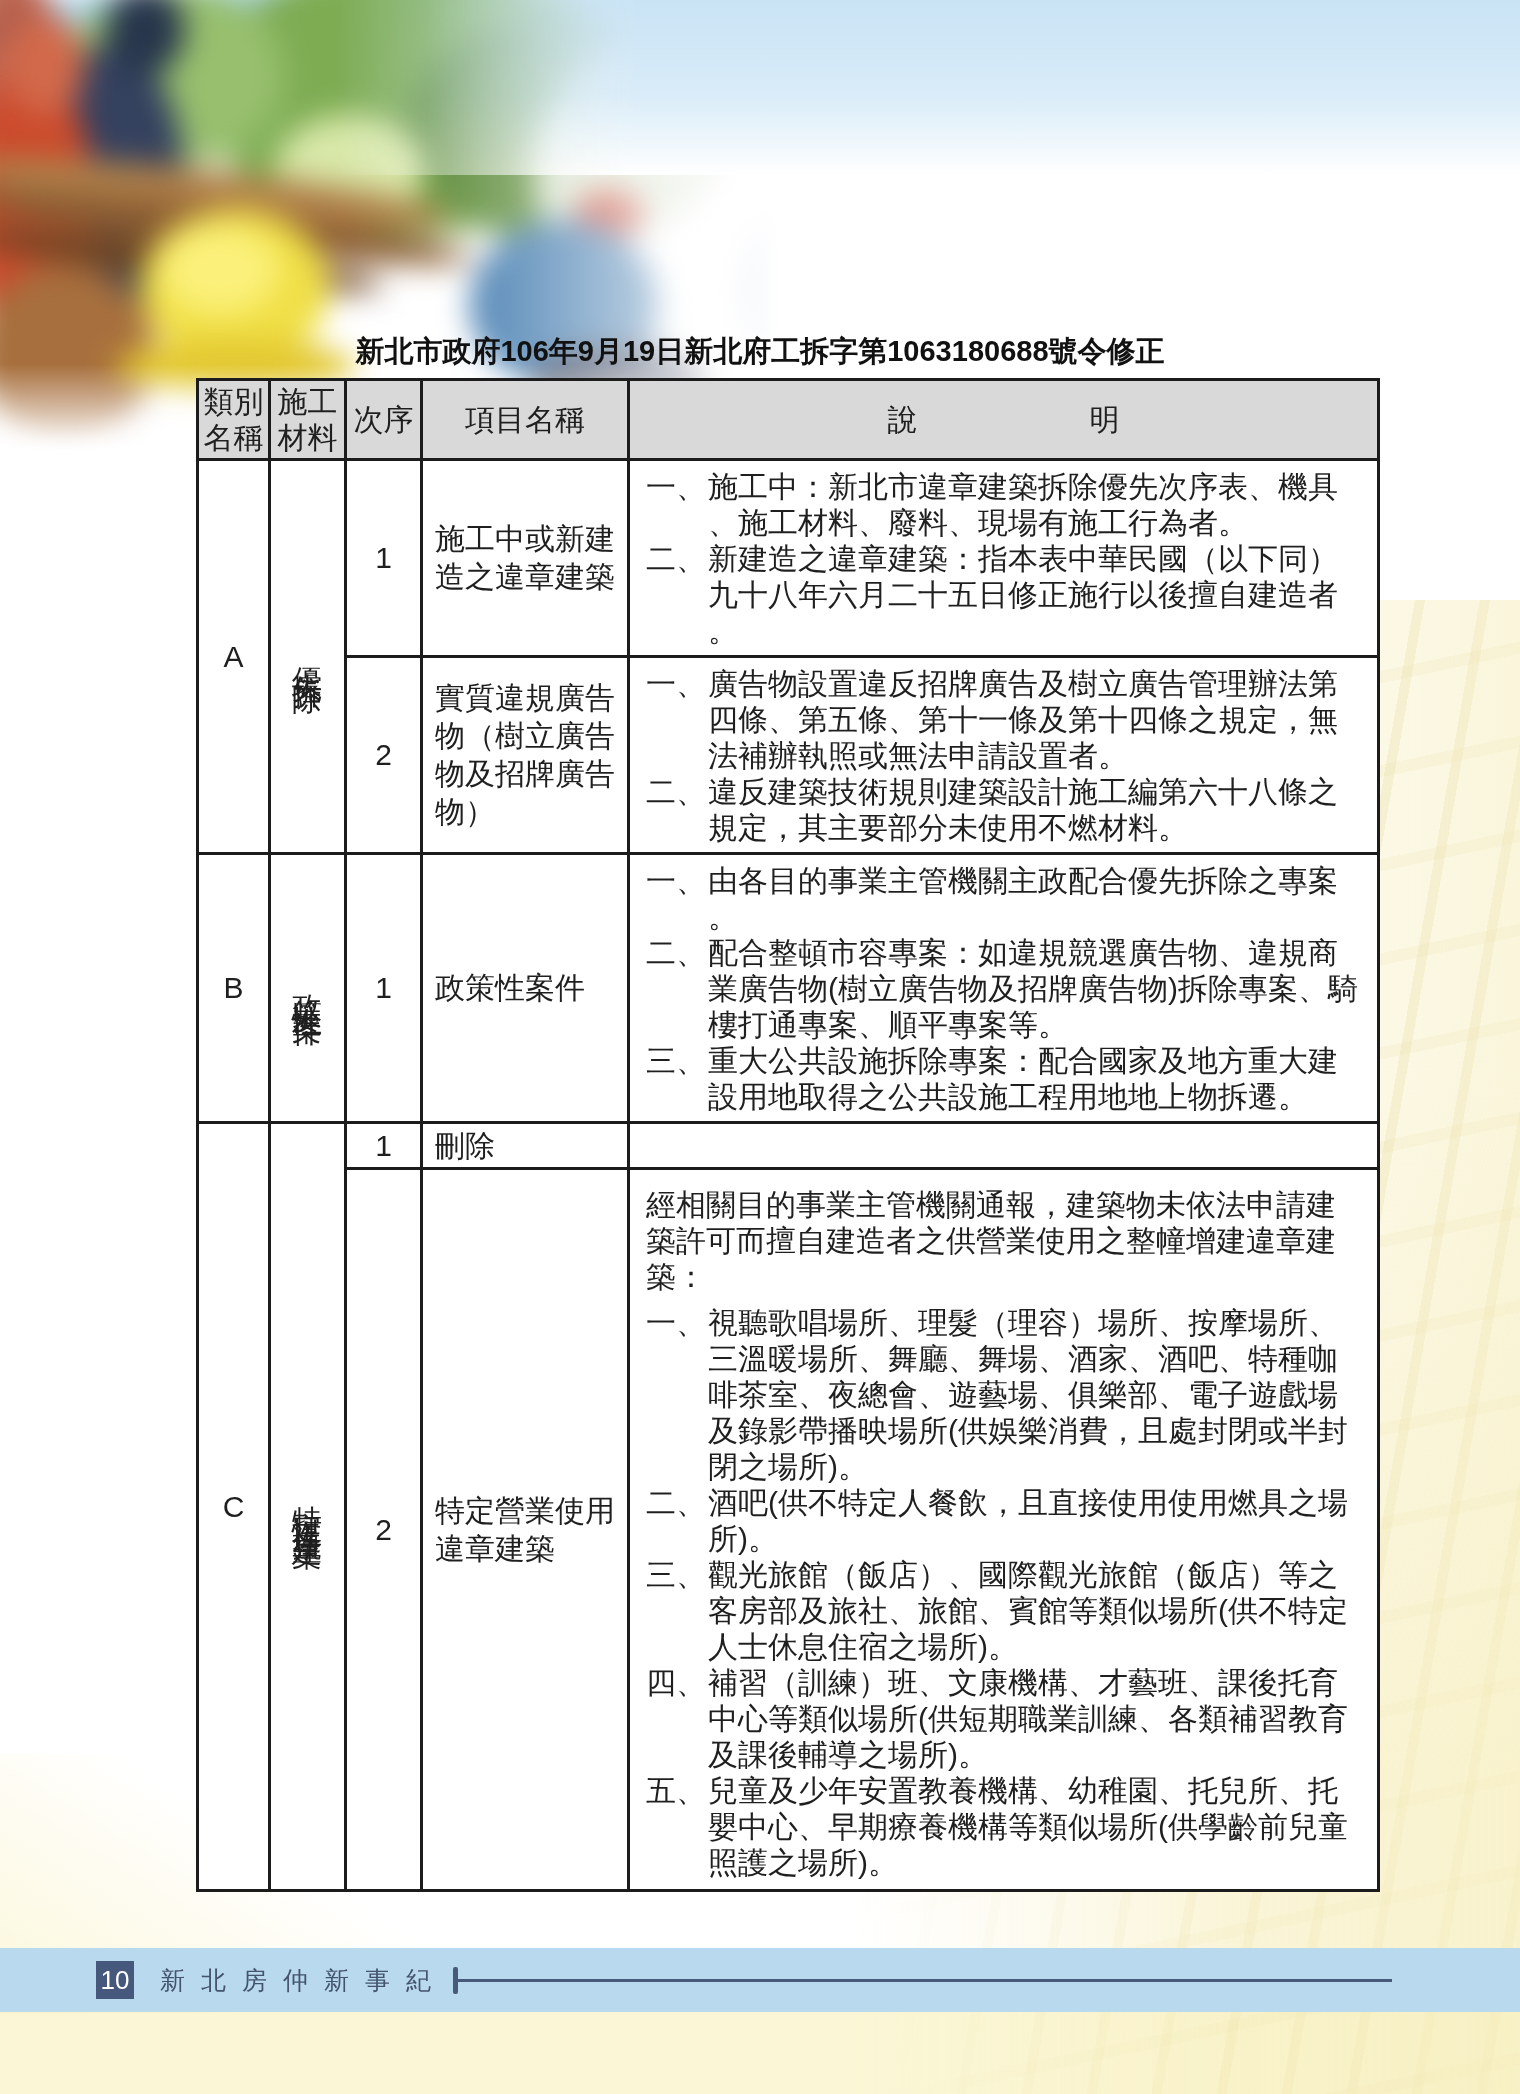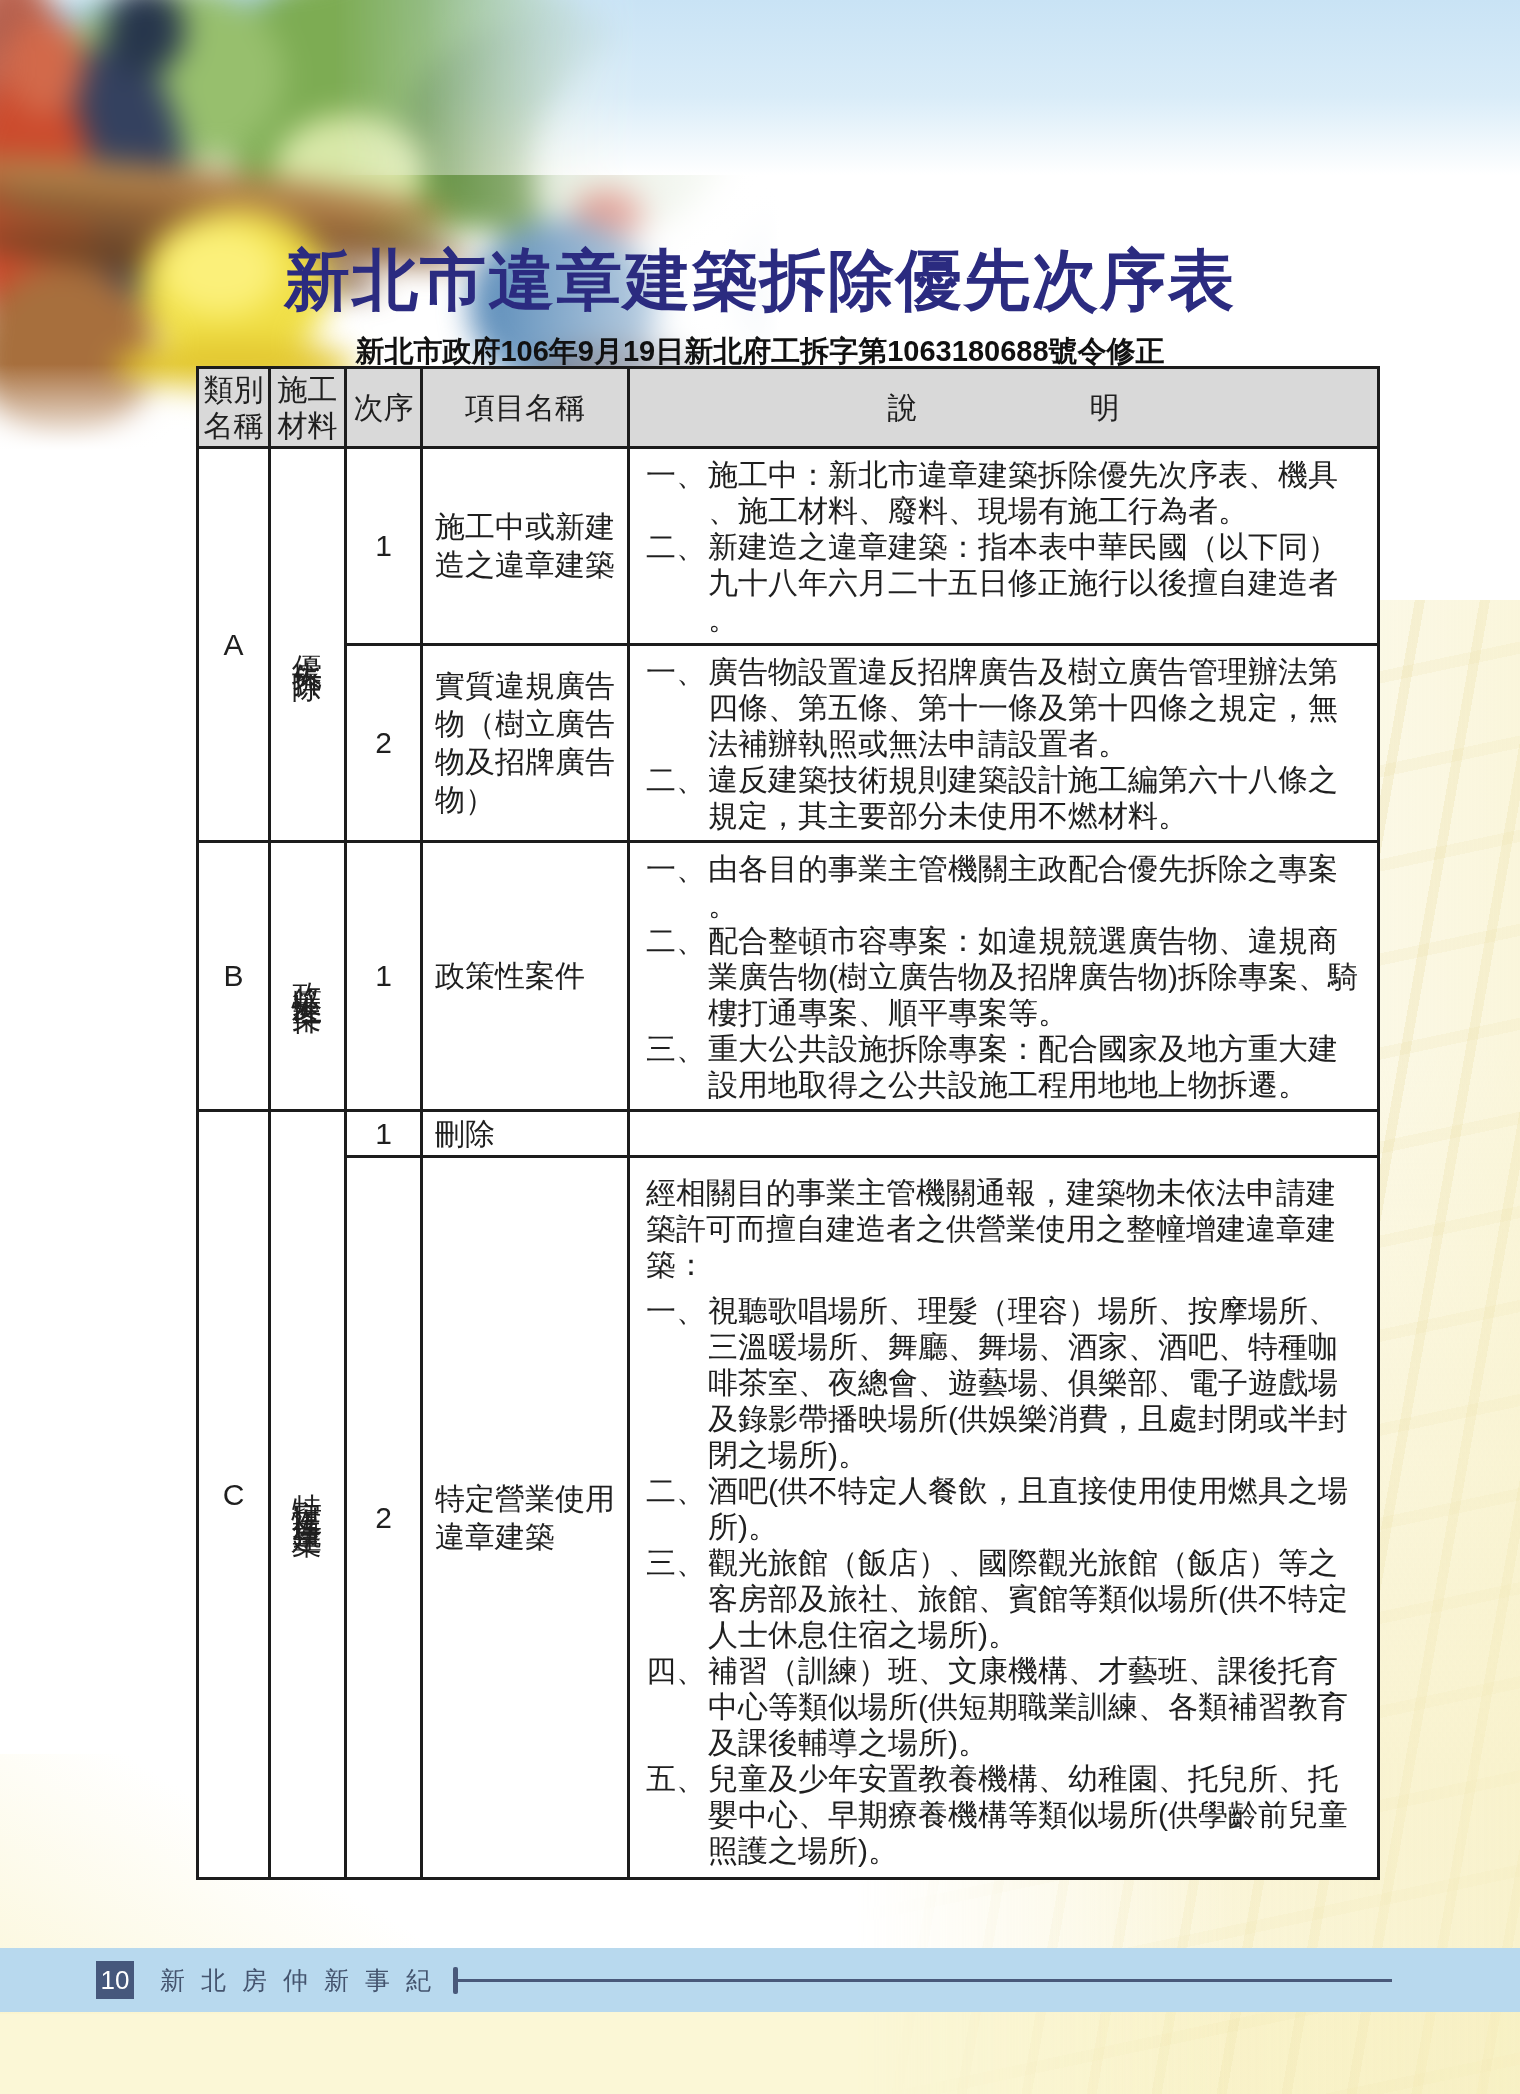--- a/index.html
+++ b/index.html
@@ -54,21 +54,21 @@
        -webkit-mask-image:linear-gradient(to right, transparent 22%, #000 42%);
        mask-image:linear-gradient(to right, transparent 22%, #000 42%);}
 
   
   .title{position:absolute;left:0;top:236px;width:100%;text-align:center;z-index:3;
          font-size:66px;font-weight:bold;letter-spacing:2px;color:#2b2b80;}
   .subtitle{position:absolute;left:0;top:332px;width:100%;text-align:center;z-index:3;
          font-size:29px;font-weight:bold;color:#111;}
 
   
-  table.prio{position:absolute;left:196px;top:366px;z-index:2;border-collapse:collapse;
+  table.prio{position:absolute;left:196px;top:378px;z-index:2;border-collapse:collapse;
              table-layout:fixed;width:1181px;background:#1d4ed8;}
   table.prio th,table.prio td{border:3px solid #1c1c1c;font-size:30px;color:#1f1f1f;
              font-weight:normal;vertical-align:middle;background:#fff;
              word-break:break-all;line-break:anywhere;}
   table.prio th{background:#d9d9d9;text-align:center;line-height:36px;padding:2px;}
   .desc-h{display:flex;justify-content:center;gap:172px;}
   td.class-cell{text-align:center;font-size:32px;}
   td.group-cell{text-align:center;}
   .vtext{writing-mode:vertical-rl;text-orientation:upright;letter-spacing:6px;
          font-size:30px;display:inline-block;line-height:1.1;}
@@ -120,21 +120,20 @@
         <div class="b-plank2"></div>
         <div class="b-plank3"></div>
       <div class="b-fence"></div>
         <div class="b-hatdome"></div>
         <div class="b-hatdome2"></div>
       <div class="b-hatbrim"></div>
     </div>
   </div>
   <div class="sky"></div>
 
-  <div class="title">新北市違章建築拆除優先次序表</div>
   <div class="subtitle">新北市政府106年9月19日新北府工拆字第1063180688號令修正</div>
 
   <table class="prio">
     <colgroup>
       <col style="width:72px">
         <col style="width:76px">
         <col style="width:76px">
       <col style="width:207px">
         <col style="width:750px">
     </colgroup>

